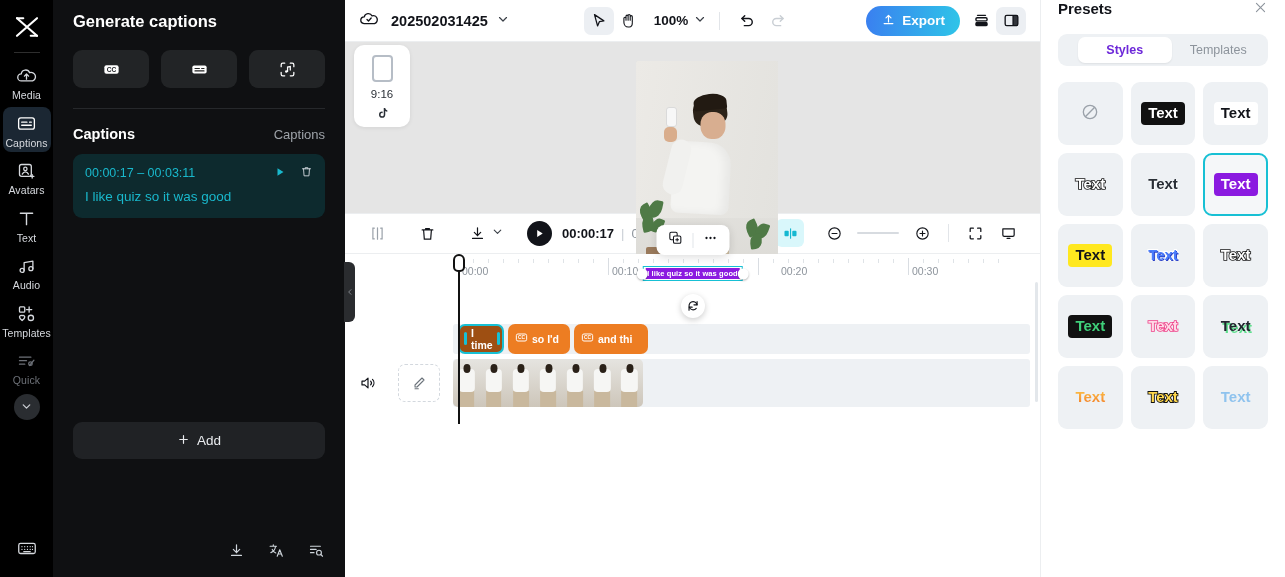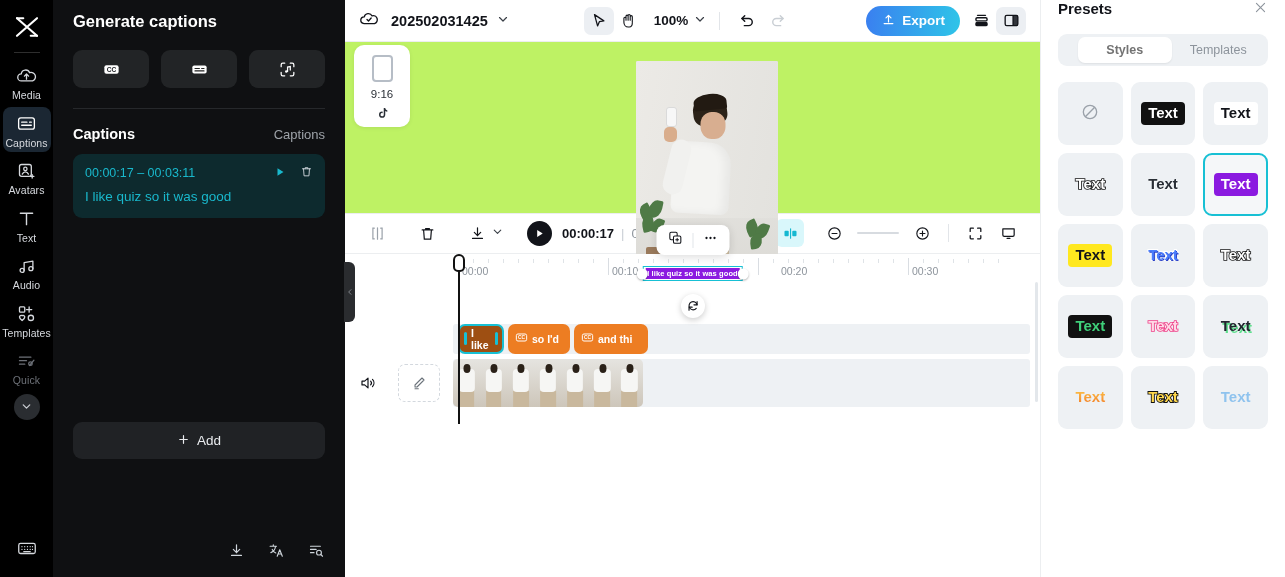--- a/index.html
+++ b/index.html
@@ -85,21 +85,21 @@
   .tb-btn.on { background: #eceff3; }
   .zoom-lvl { font-size: 13.5px; font-weight: bold; color: #12141a; margin-left: 10px; }
   .vsep { width: 1px; height: 18px; background: #e2e5e9; margin: 0 12px; }
   .export-btn {
     height: 30px; padding: 0 15px; border-radius: 15px;
     background: linear-gradient(95deg,#3a7ff0 0%,#2ec5e8 100%);
     color: #fff; font-size: 13.5px; font-weight: bold;
     display: flex; align-items: center; gap: 6px; cursor: pointer;
   }
 
-  .stage { flex: 1; background: #bef264; position: relative; min-height: 0; padding-left: 14px; }
+  .stage { flex: 1; background: #e5e5e5; position: relative; min-height: 0; padding-left: 14px; }
   .ratio-card {
     position: absolute; left: 9px; top: 3px; width: 56px; height: 82px;
     background: #fff; border-radius: 10px; box-shadow: 0 1px 4px rgba(0,0,0,.08);
     display: flex; flex-direction: column; align-items: center; padding-top: 10px; gap: 6px;
     cursor: pointer;
   }
   .ratio-box { width: 21px; height: 27px; border: 2px solid #b6bdc6; border-radius: 4px; }
   .ratio-lbl { font-size: 11.5px; color: #2a2f36; }
   .canvas-wrap { position: absolute; left: 291px; top: 19px; width: 142px; height: 253px; }
   .canvas {
@@ -220,21 +220,21 @@
   
   .presets { width: 245px; flex: 0 0 245px; height: 577px; background: #fff;
     border-left: 1px solid #eceef0; padding: 0 17px; position: relative; }
   .pr-head { display: flex; align-items: flex-start; justify-content: space-between;
     }
   .pr-title { font-size: 15px; font-weight: bold; color: #12141a; }
   .seg { margin-top: 15px; height: 32px; background: #eef1f4; border-radius: 9px;
     display: flex; padding: 3px; }
   .seg-btn { flex: 1; border-radius: 7px; display:flex; align-items:center;
     justify-content:center; font-size: 12.5px; color: #8d949c; cursor: pointer; }
-  .seg-btn.on { background: #fff; color: #737373; font-weight: bold;
+  .seg-btn.on { background: #fff; color: #6d28d9; font-weight: bold;
     box-shadow: 0 1px 2px rgba(0,0,0,.07); margin-left: 17px; }
   .grid { margin-top: 16px; display: grid; grid-template-columns: repeat(3, 1fr);
     gap: 8px; }
   .cell { height: 63px; background: #eef1f4; border-radius: 9px;
     display: flex; align-items: center; justify-content: center; cursor: pointer;
     border: 2px solid transparent; }
   .cell.on { border-color: #17c0d4; background: #f5f7f9; }
   .sw { font-size: 15px; font-weight: bold; padding: 3px 7px; border-radius: 4px;
     line-height: 1.1; }
 </style>
@@ -703,21 +703,21 @@
           <span class="ruler-minor" style="left:593px"></span>
         <span class="ruler-minor" style="left:608px"></span>
           <span class="ruler-minor" style="left:623px"></span>
         <span class="ruler-minor" style="left:638px"></span>
           <span class="ruler-minor" style="left:653px"></span>
       </div>
 
       <div class="track-cap">
         <div class="clip sel" style="left:5px;width:46px">
           <span class="clip-hl"></span>
-          <span>I like</span>
+          <span>I time</span>
           <span class="clip-hl"></span>
         </div>
         <div class="clip" style="left:55px;width:62px">
           <span>
             <svg width="13" height="13" viewBox="0 0 24 24">
                 <rect x="2.5" y="5.5" width="19" height="13" rx="3" fill="none" stroke="#fff" stroke-width="1.8"></rect>
                 <text x="12" y="15.6" font-family="Liberation Sans, sans-serif" font-size="9" font-weight="bold" fill="#fff" text-anchor="middle">CC</text>
               </svg>
           </span>
           <span>so I'd</span>

